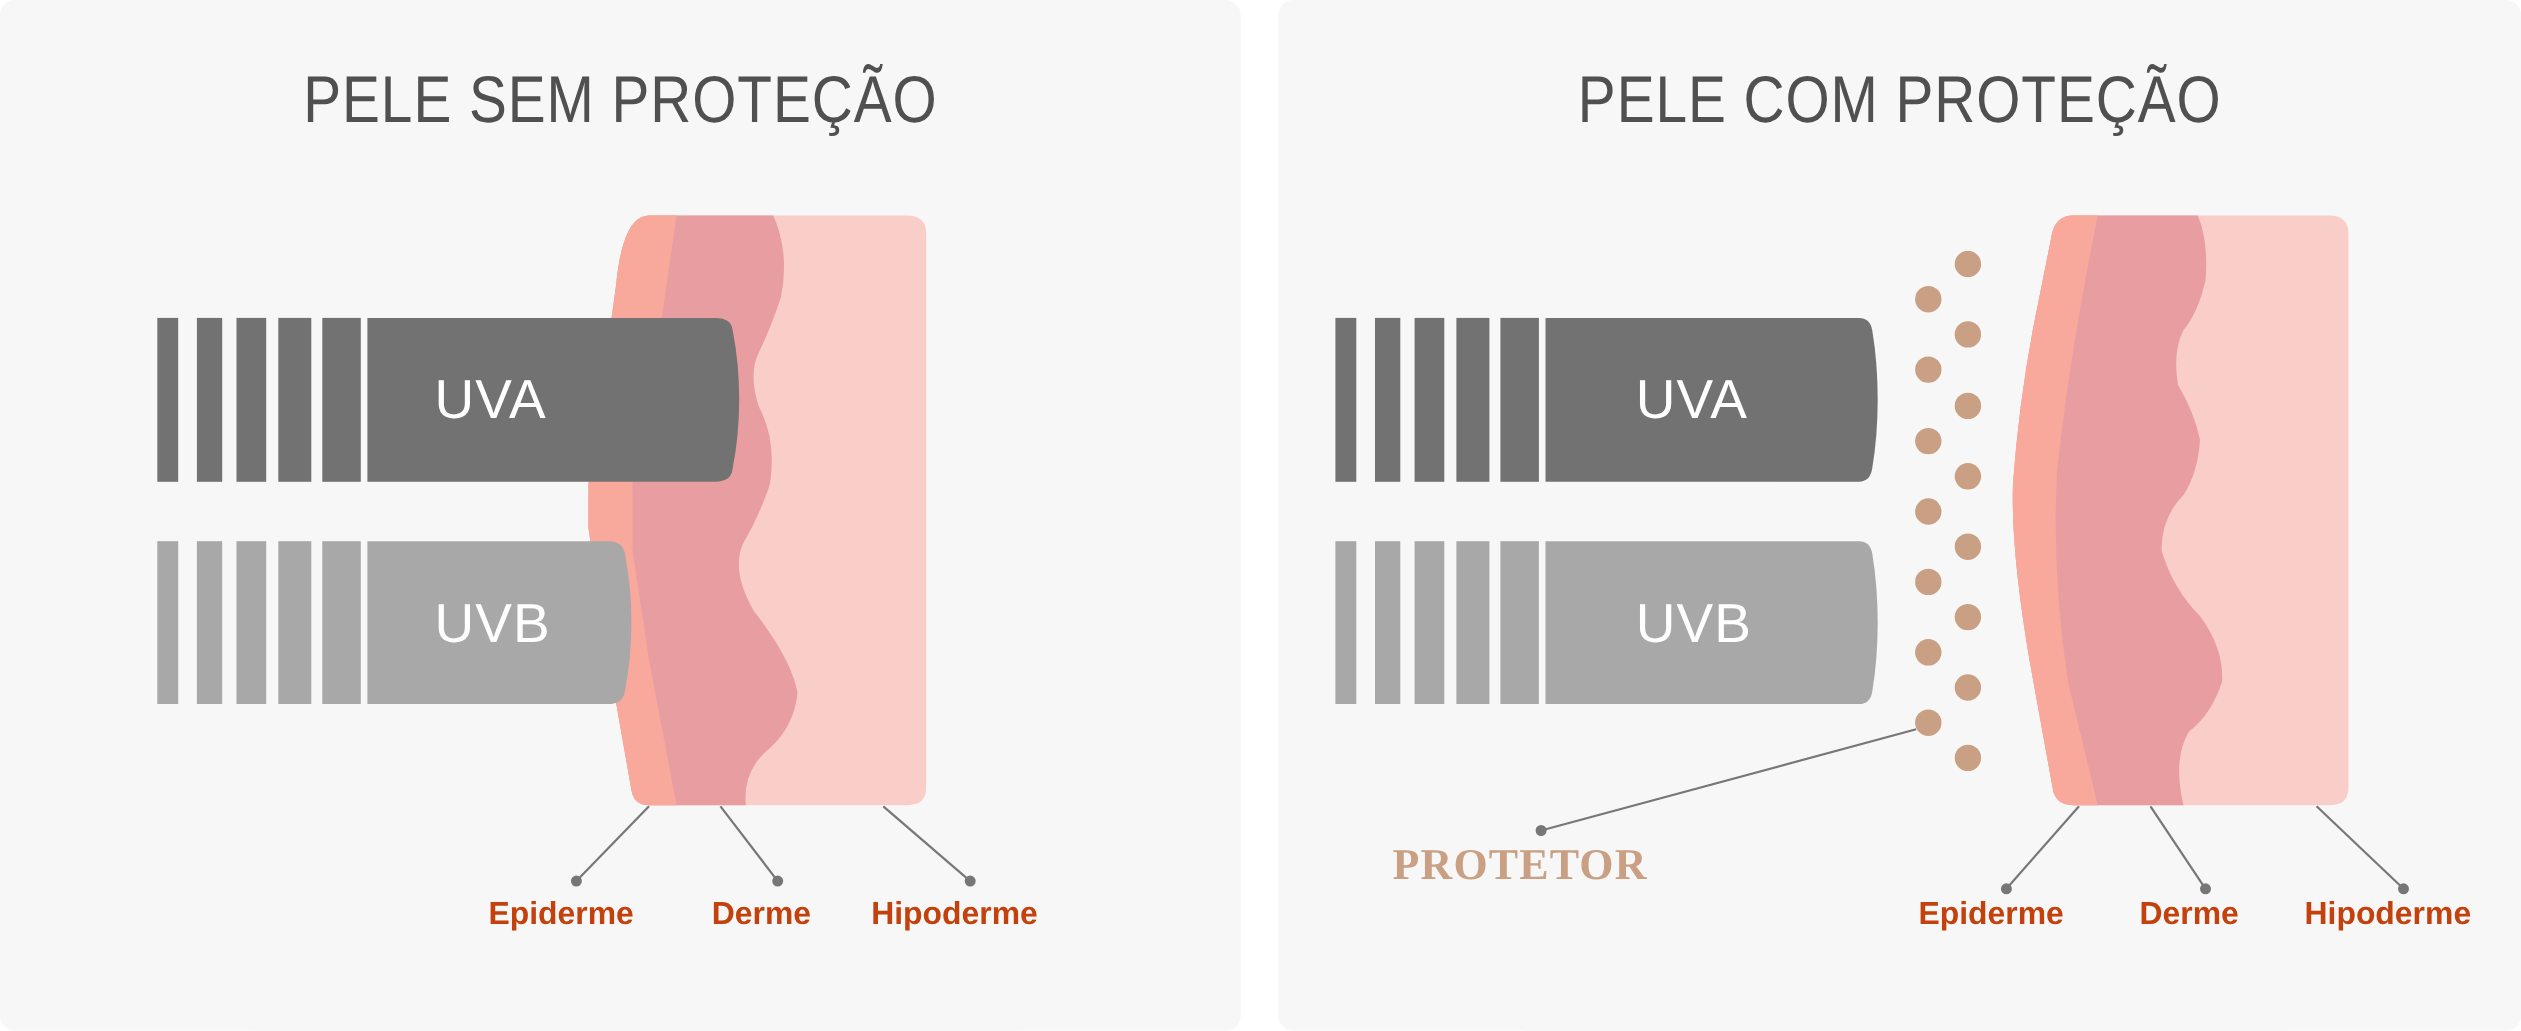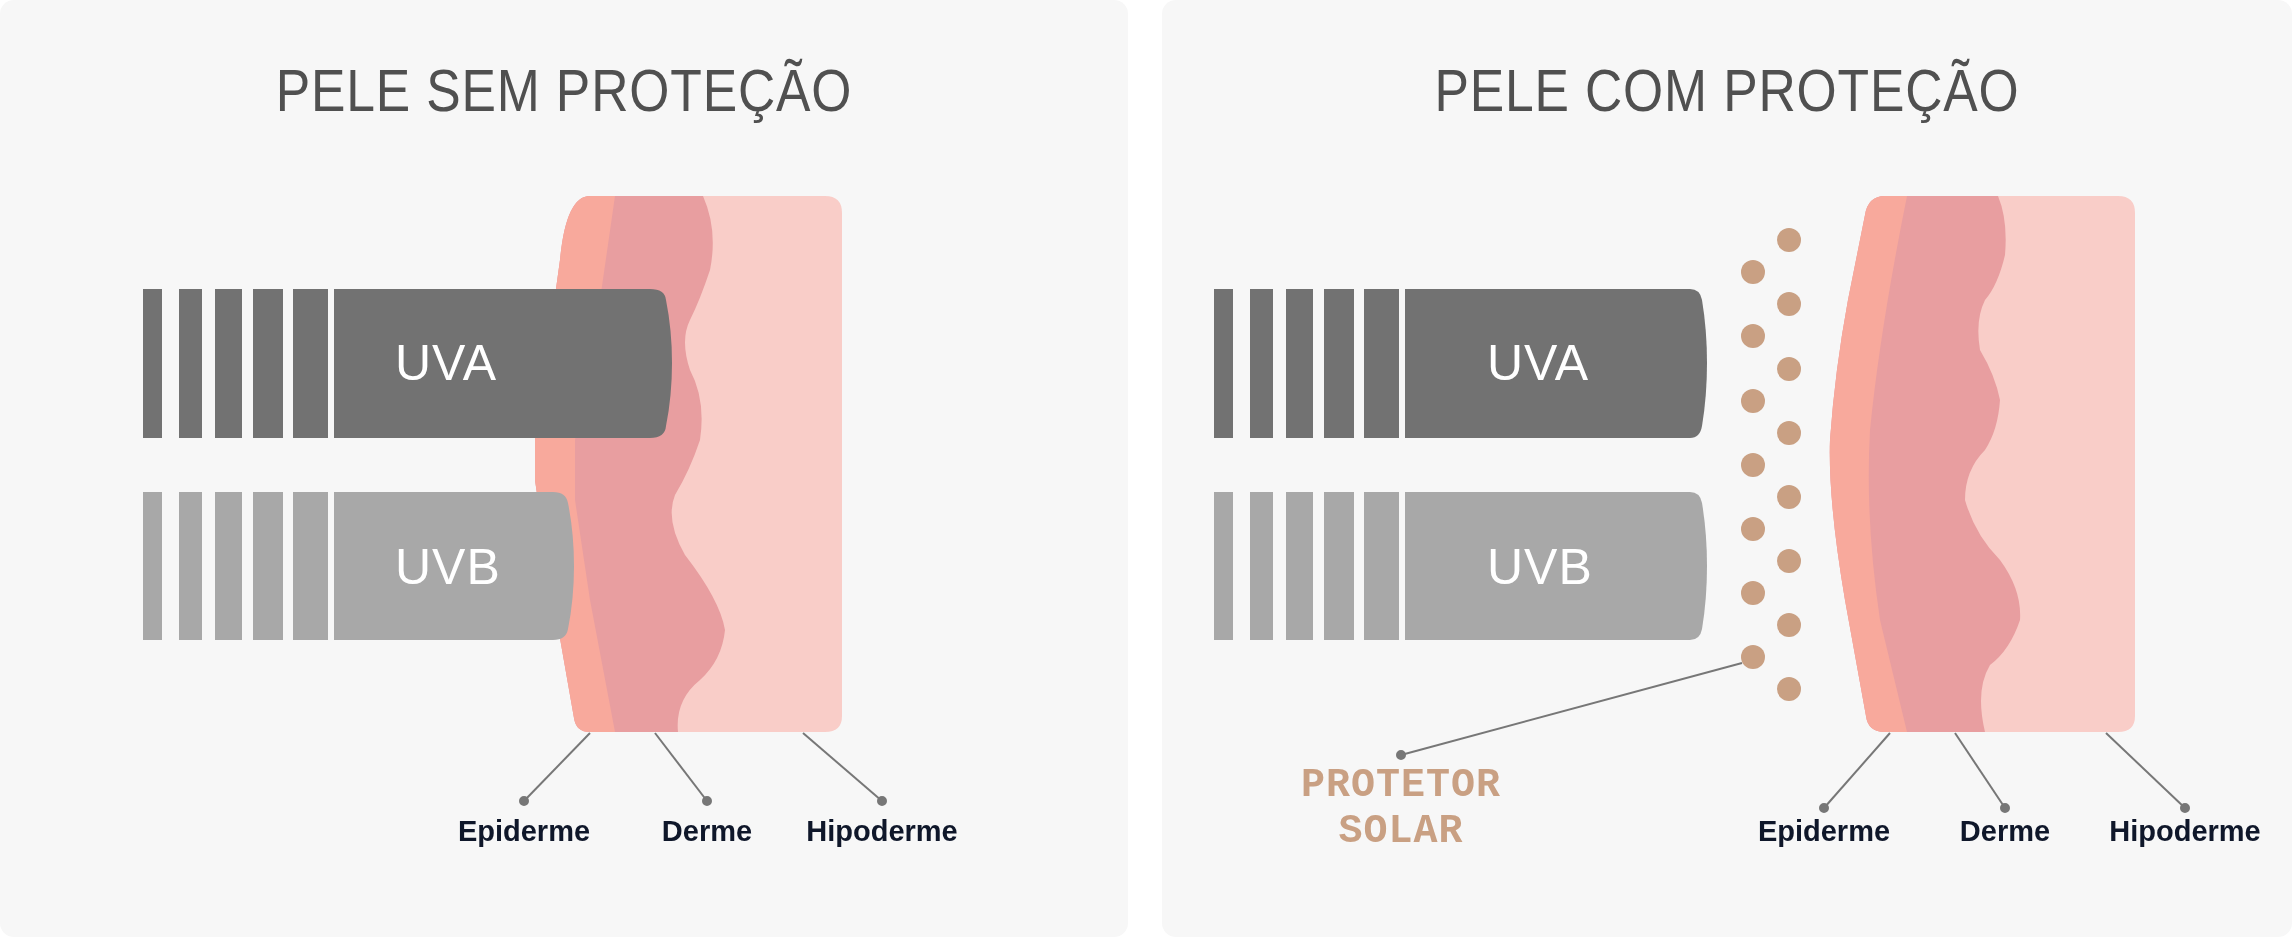--- a/index.html
+++ b/index.html
@@ -15,26 +15,26 @@
   }
   .title-left { left: 0; }
   .title-right { left: 1162px; width: 1130px; }
   svg.art { position: absolute; left: 0; top: 0; }
   .ray-label {
     position: absolute; font-family: "Liberation Sans", sans-serif;
     font-weight: 400; font-size: 50px; color: #ffffff; letter-spacing: 1px; margin-left: 13px;
   }
   .layer-label {
     position: absolute; font-family: "Liberation Sans", sans-serif;
-    font-weight: 700; font-size: 29px; color: #0f172a; text-align: center;
+    font-weight: 700; font-size: 29px; color: #c2410c; text-align: left;
   }
   .protetor-label {
-    position: absolute; font-family: Liberation Mono, monospace;
+    position: absolute; font-family: Liberation Serif, serif;
     font-weight: 700; font-size: 40px; line-height: 46px; color: #c9a083;
-    text-align: center; letter-spacing: 1px;
+    letter-spacing: 1px;
   }
 </style>
 </head>
 <body>
 
 <div class="panel panel-left"></div>
 <div class="panel panel-right"></div>
 
 <div class="title title-left">PELE SEM PROTEÇÃO</div>
 <div class="title title-right">PELE COM PROTEÇÃO</div>
@@ -136,18 +136,17 @@
 <div class="ray-label" style="left:382px; top:538px;">UVB</div>
 <div class="ray-label" style="left:1474px; top:334px;">UVA</div>
 <div class="ray-label" style="left:1474px; top:538px;">UVB</div>
 
 <div class="layer-label" style="left:444px; top:815px; width:160px;">Epiderme</div>
 <div class="layer-label" style="left:647px; top:815px; width:120px;">Derme</div>
 <div class="layer-label" style="left:792px; top:815px; width:180px;">Hipoderme</div>
 
 <div class="protetor-label" style="left:1266px; top:763px; width:270px;">
   <div>PROTETOR</div>
-  <div>SOLAR</div>
 </div>
 
 <div class="layer-label" style="left:1744px; top:815px; width:160px;">Epiderme</div>
 <div class="layer-label" style="left:1945px; top:815px; width:120px;">Derme</div>
 <div class="layer-label" style="left:2095px; top:815px; width:180px;">Hipoderme</div>
 
 </body></html>

